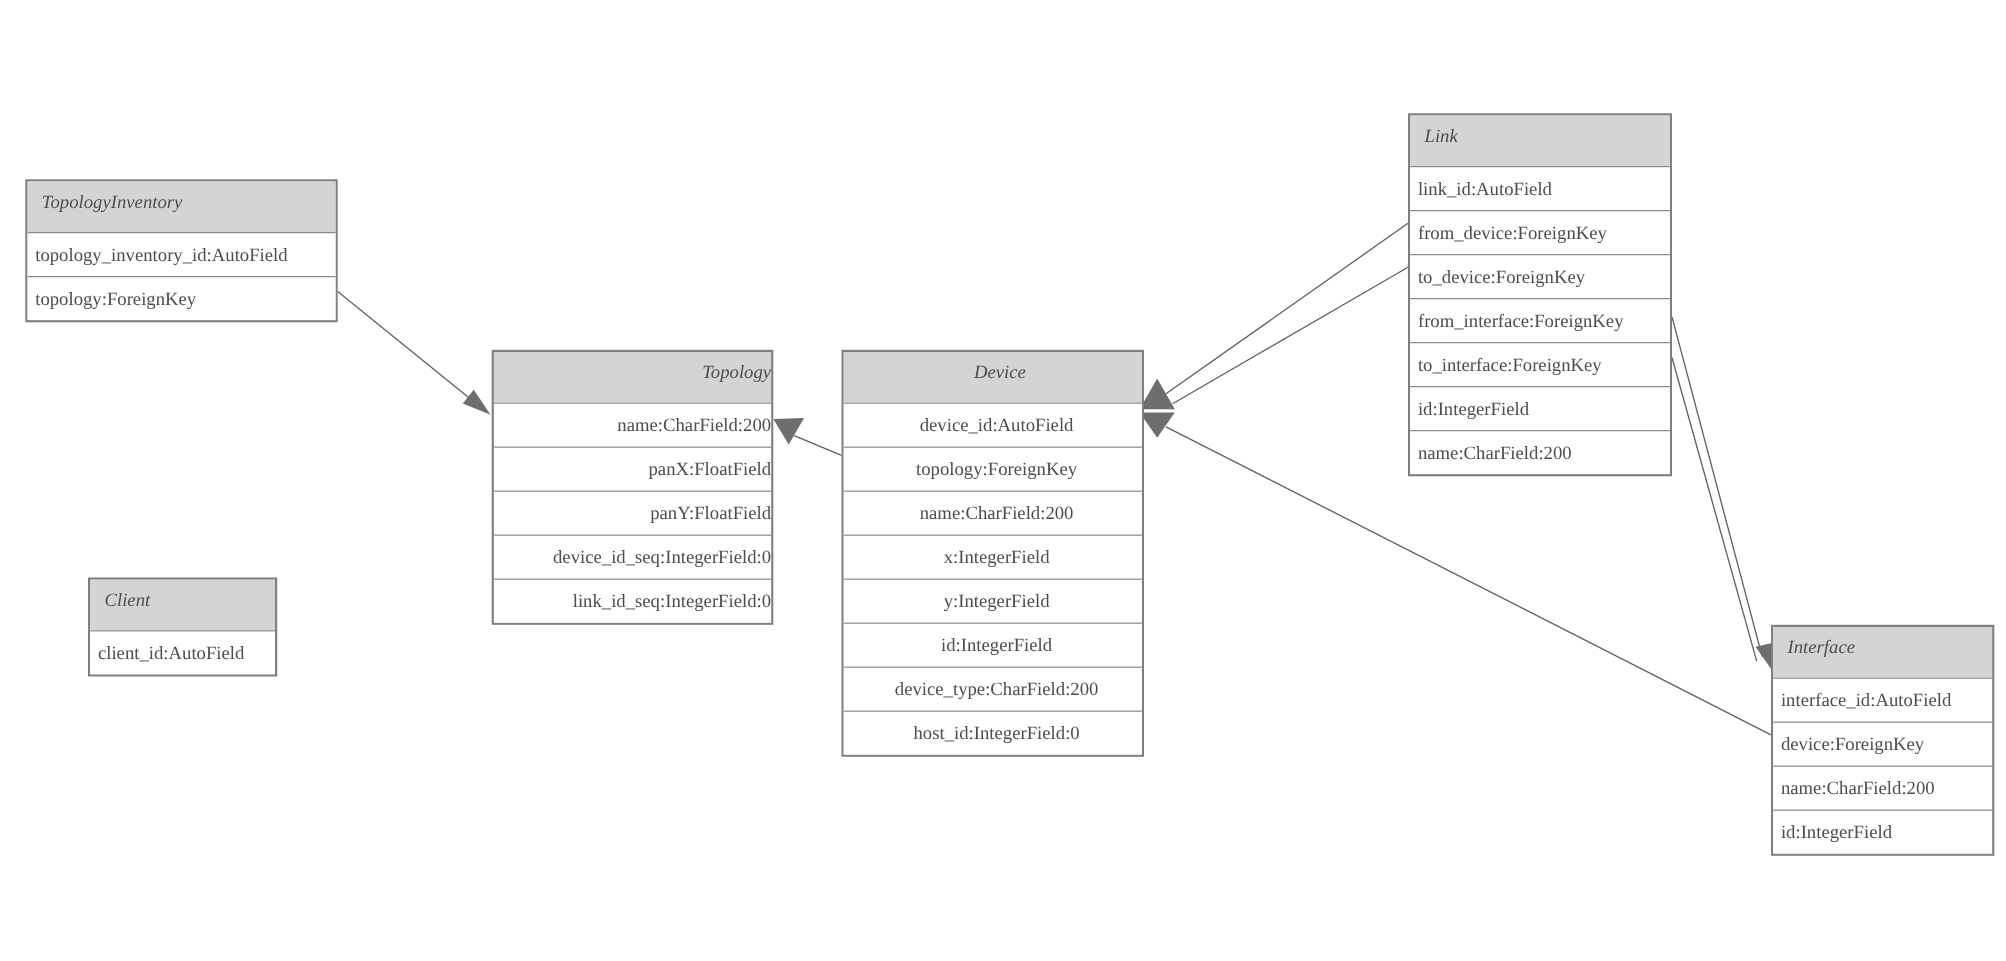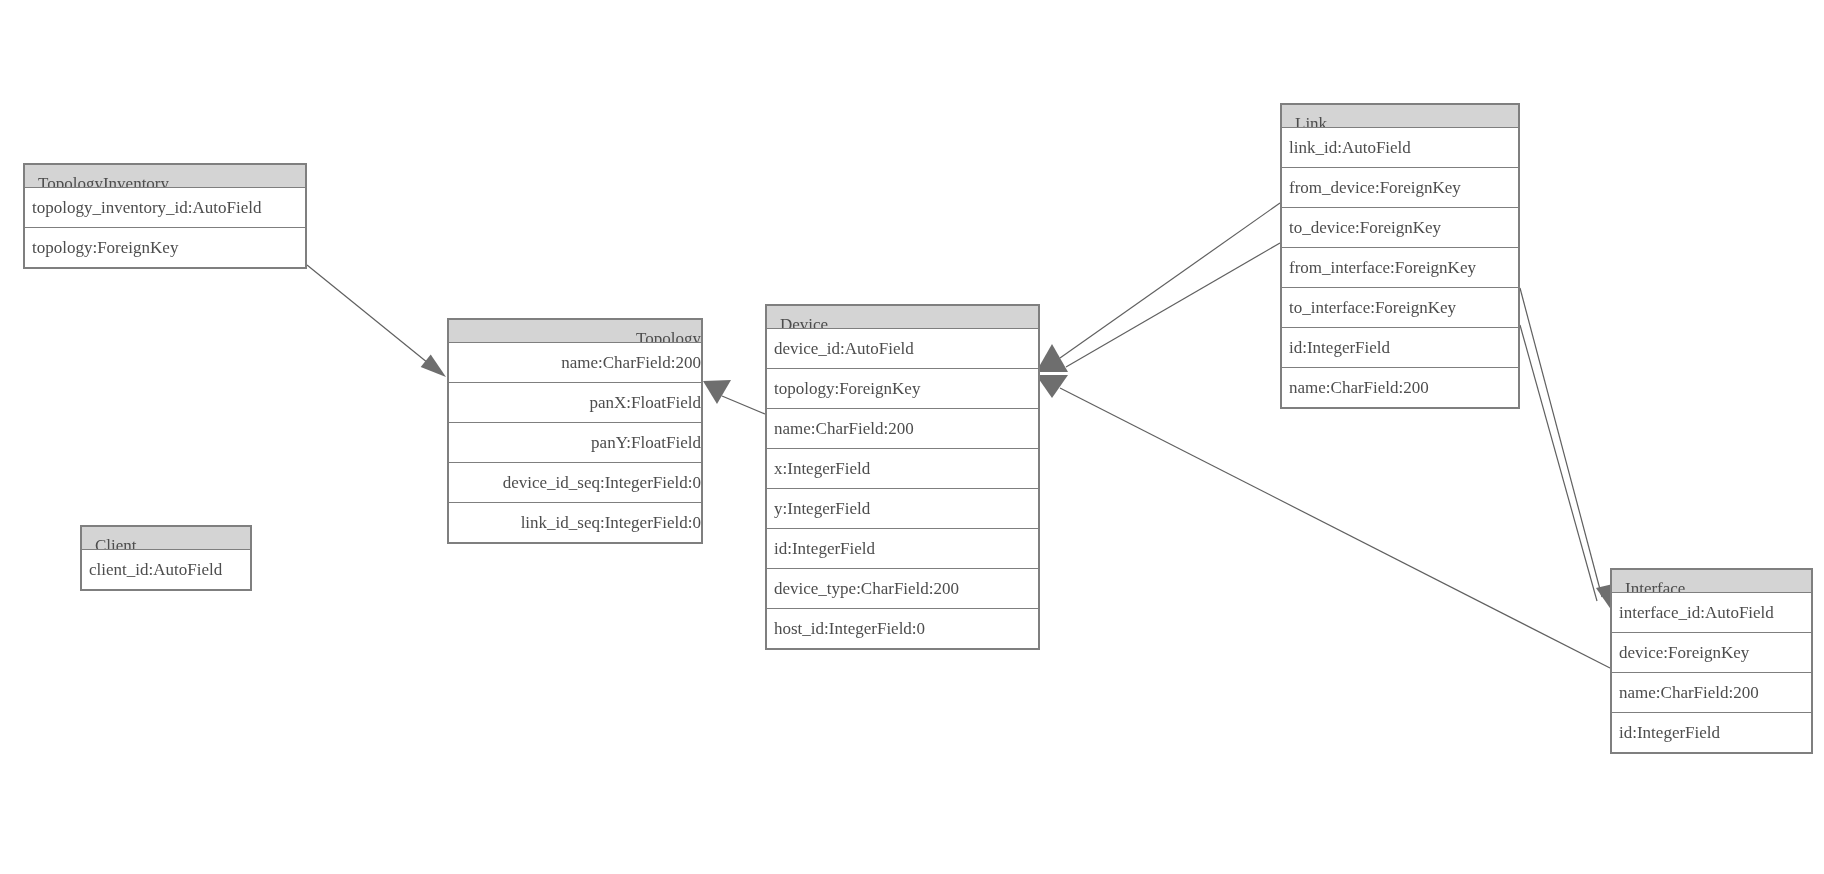--- a/index.html
+++ b/index.html
@@ -24,41 +24,42 @@
   .entity {
     position: absolute;
     z-index: 2;
     background: #ffffff;
     border: 2px solid #7f7f7f;
     box-sizing: border-box;
     color: #4d4d4d;
     font-size: 17px;
   }
   .entity-header {
-    height: 22px;
+    height: 46px;
     line-height: 38px;
     padding-left: 13px;
     background: #d4d4d4;
     white-space: nowrap;
     overflow: hidden;
+    font-style: italic;
   }
   .entity-row {
     height: 39px;
     line-height: 39px;
     padding-left: 7px;
     border-top: 1px solid #7f7f7f;
     background: #ffffff;
     white-space: nowrap;
     overflow: hidden;
   }
   
   #e-topologyinventory { left: 23px;   top: 163px; width: 284px; }
   #e-topology          { left: 447px;  top: 318px; width: 256px; text-align: right; }
   #e-client            { left: 80px;   top: 525px; width: 172px; }
-  #e-device            { left: 765px;  top: 304px; width: 275px; }
+  #e-device            { left: 765px;  top: 318px; width: 275px; text-align: center; }
   #e-link              { left: 1280px; top: 103px; width: 240px; }
   #e-interface         { left: 1610px; top: 568px; width: 203px; }
   .rel-line { stroke: #606060; stroke-width: 1.2; fill: none; }
   .rel-arrow { fill: #6e6e6e; stroke: none; }
 </style>
 </head>
 <body>
 
 <div id="canvas">
 

